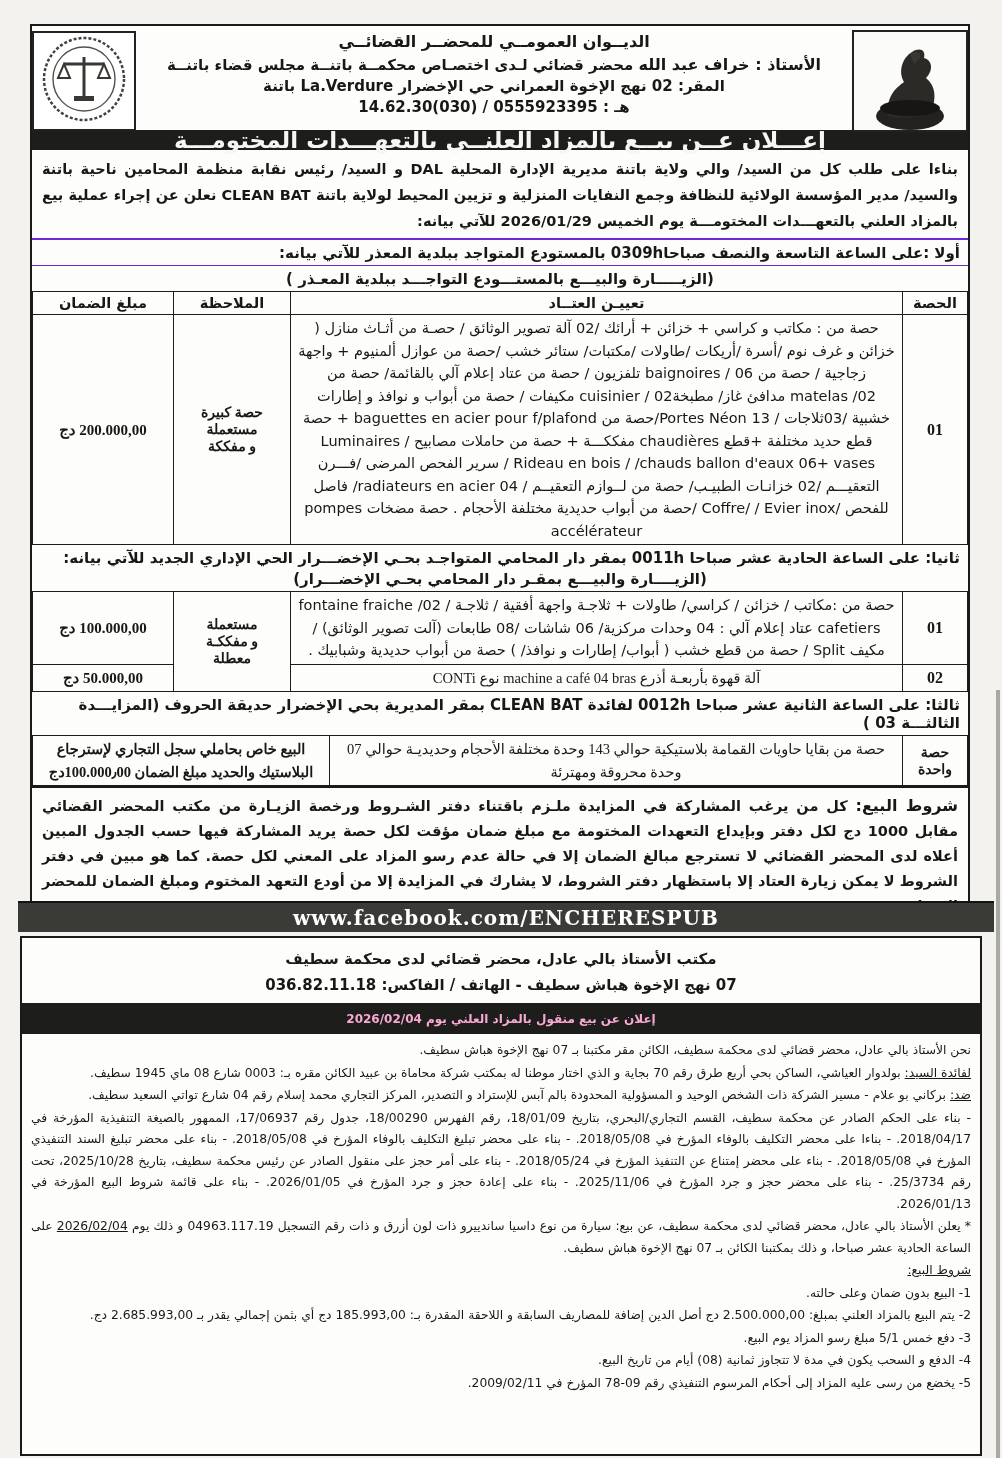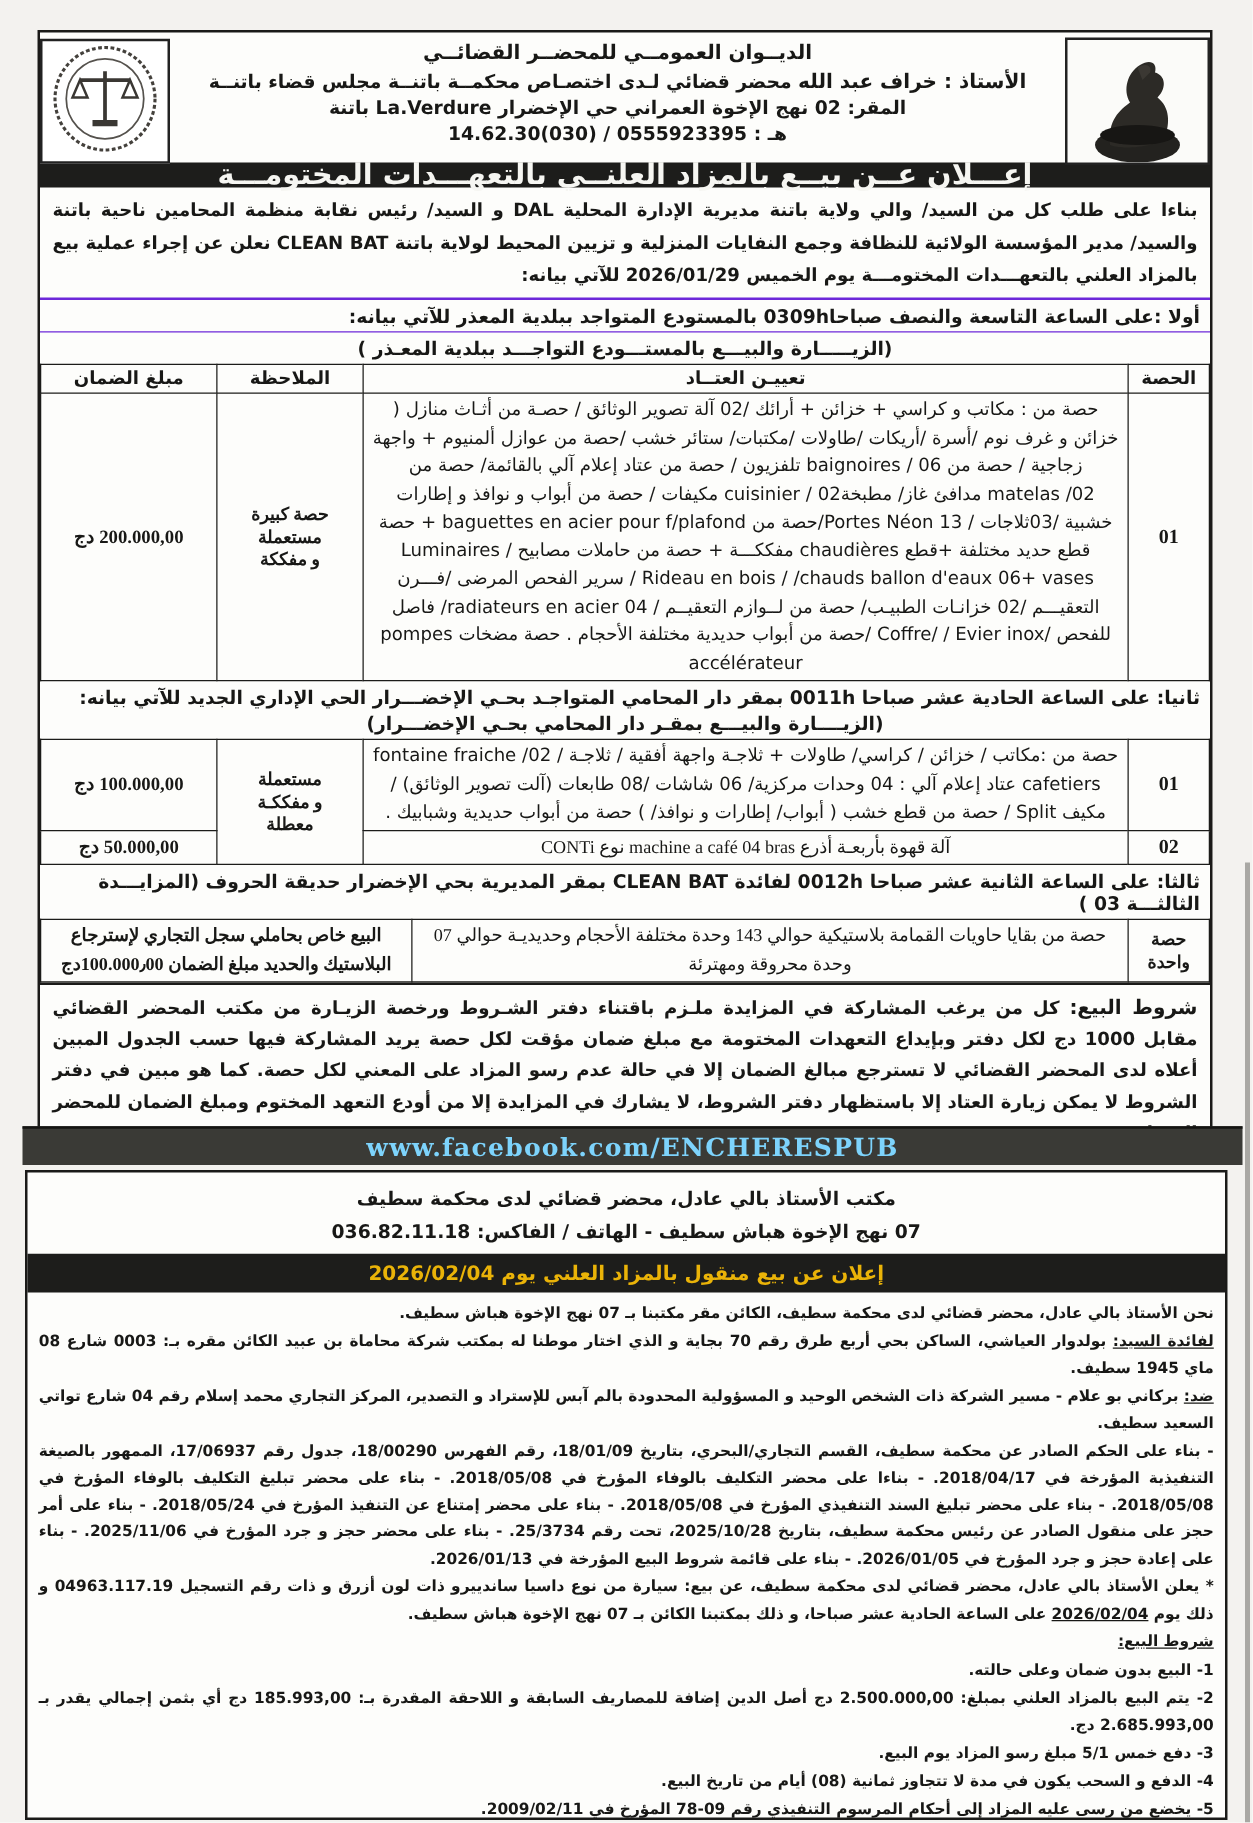--- a/index.html
+++ b/index.html
@@ -38,27 +38,27 @@
   .grid th{font-size:14.5px;font-weight:bold;padding:3px 6px;}
   .c-lot{width:52px;text-align:center;font-weight:bold;font-size:16px;}
   .c-note{width:104px;text-align:center;font-weight:bold;font-size:14px;}
   .c-amt{width:128px;text-align:center;font-weight:bold;font-size:15px;}
   .details{font-size:14.5px;line-height:22.5px;text-align:center;font-weight:500;}
   .vmid{vertical-align:middle !important;font-family:Liberation Serif, serif;}
   
   .cond1{padding:5px 10px 0;font-size:14.5px;font-weight:bold;line-height:25px;text-align:justify;border-top:2px solid #1a1a18;}
   .ref1{padding:0 0 2px 60px;font-size:13px;font-weight:bold;text-align:left;direction:ltr;}
   .fbband{position:absolute;left:18px;top:901px;width:976px;height:29px;background:#3a3a36;border-top:2px solid #141412;
-    display:flex;align-items:center;justify-content:center;color:#7dd3fc;
+    display:flex;align-items:center;justify-content:center;color:#ffffff;
     font-family:"DejaVu Serif",serif;font-weight:bold;font-size:20px;letter-spacing:1px;}
   
   .d2head{text-align:center;font-weight:bold;font-size:15px;padding-top:8px;line-height:26px;}
-  .banner2{height:31px;margin-top:5px;background:#1d1d1b;color:#eab308;display:flex;align-items:center;justify-content:center;
-    font-size:16px;font-weight:bold;letter-spacing:.5px;}
-  .d2body{padding:6px 9px 0;font-size:12.3px;font-weight:bold;line-height:21.5px;text-align:justify;}
+  .banner2{height:31px;margin-top:5px;background:#1d1d1b;color:#f9a8d4;display:flex;align-items:center;justify-content:center;
+    font-size:12px;font-weight:bold;letter-spacing:.5px;}
+  .d2body{padding:6px 9px 0;font-size:12.3px;font-weight:normal;line-height:21.5px;text-align:justify;}
   .d2body p{margin:0 0 1px;}
   .ulab{text-decoration:underline;}
   .udate{text-decoration:underline;}
 </style>
 </head>
 <body>
 
 <div class="box" id="box1">
 
   <div class="hdr">

